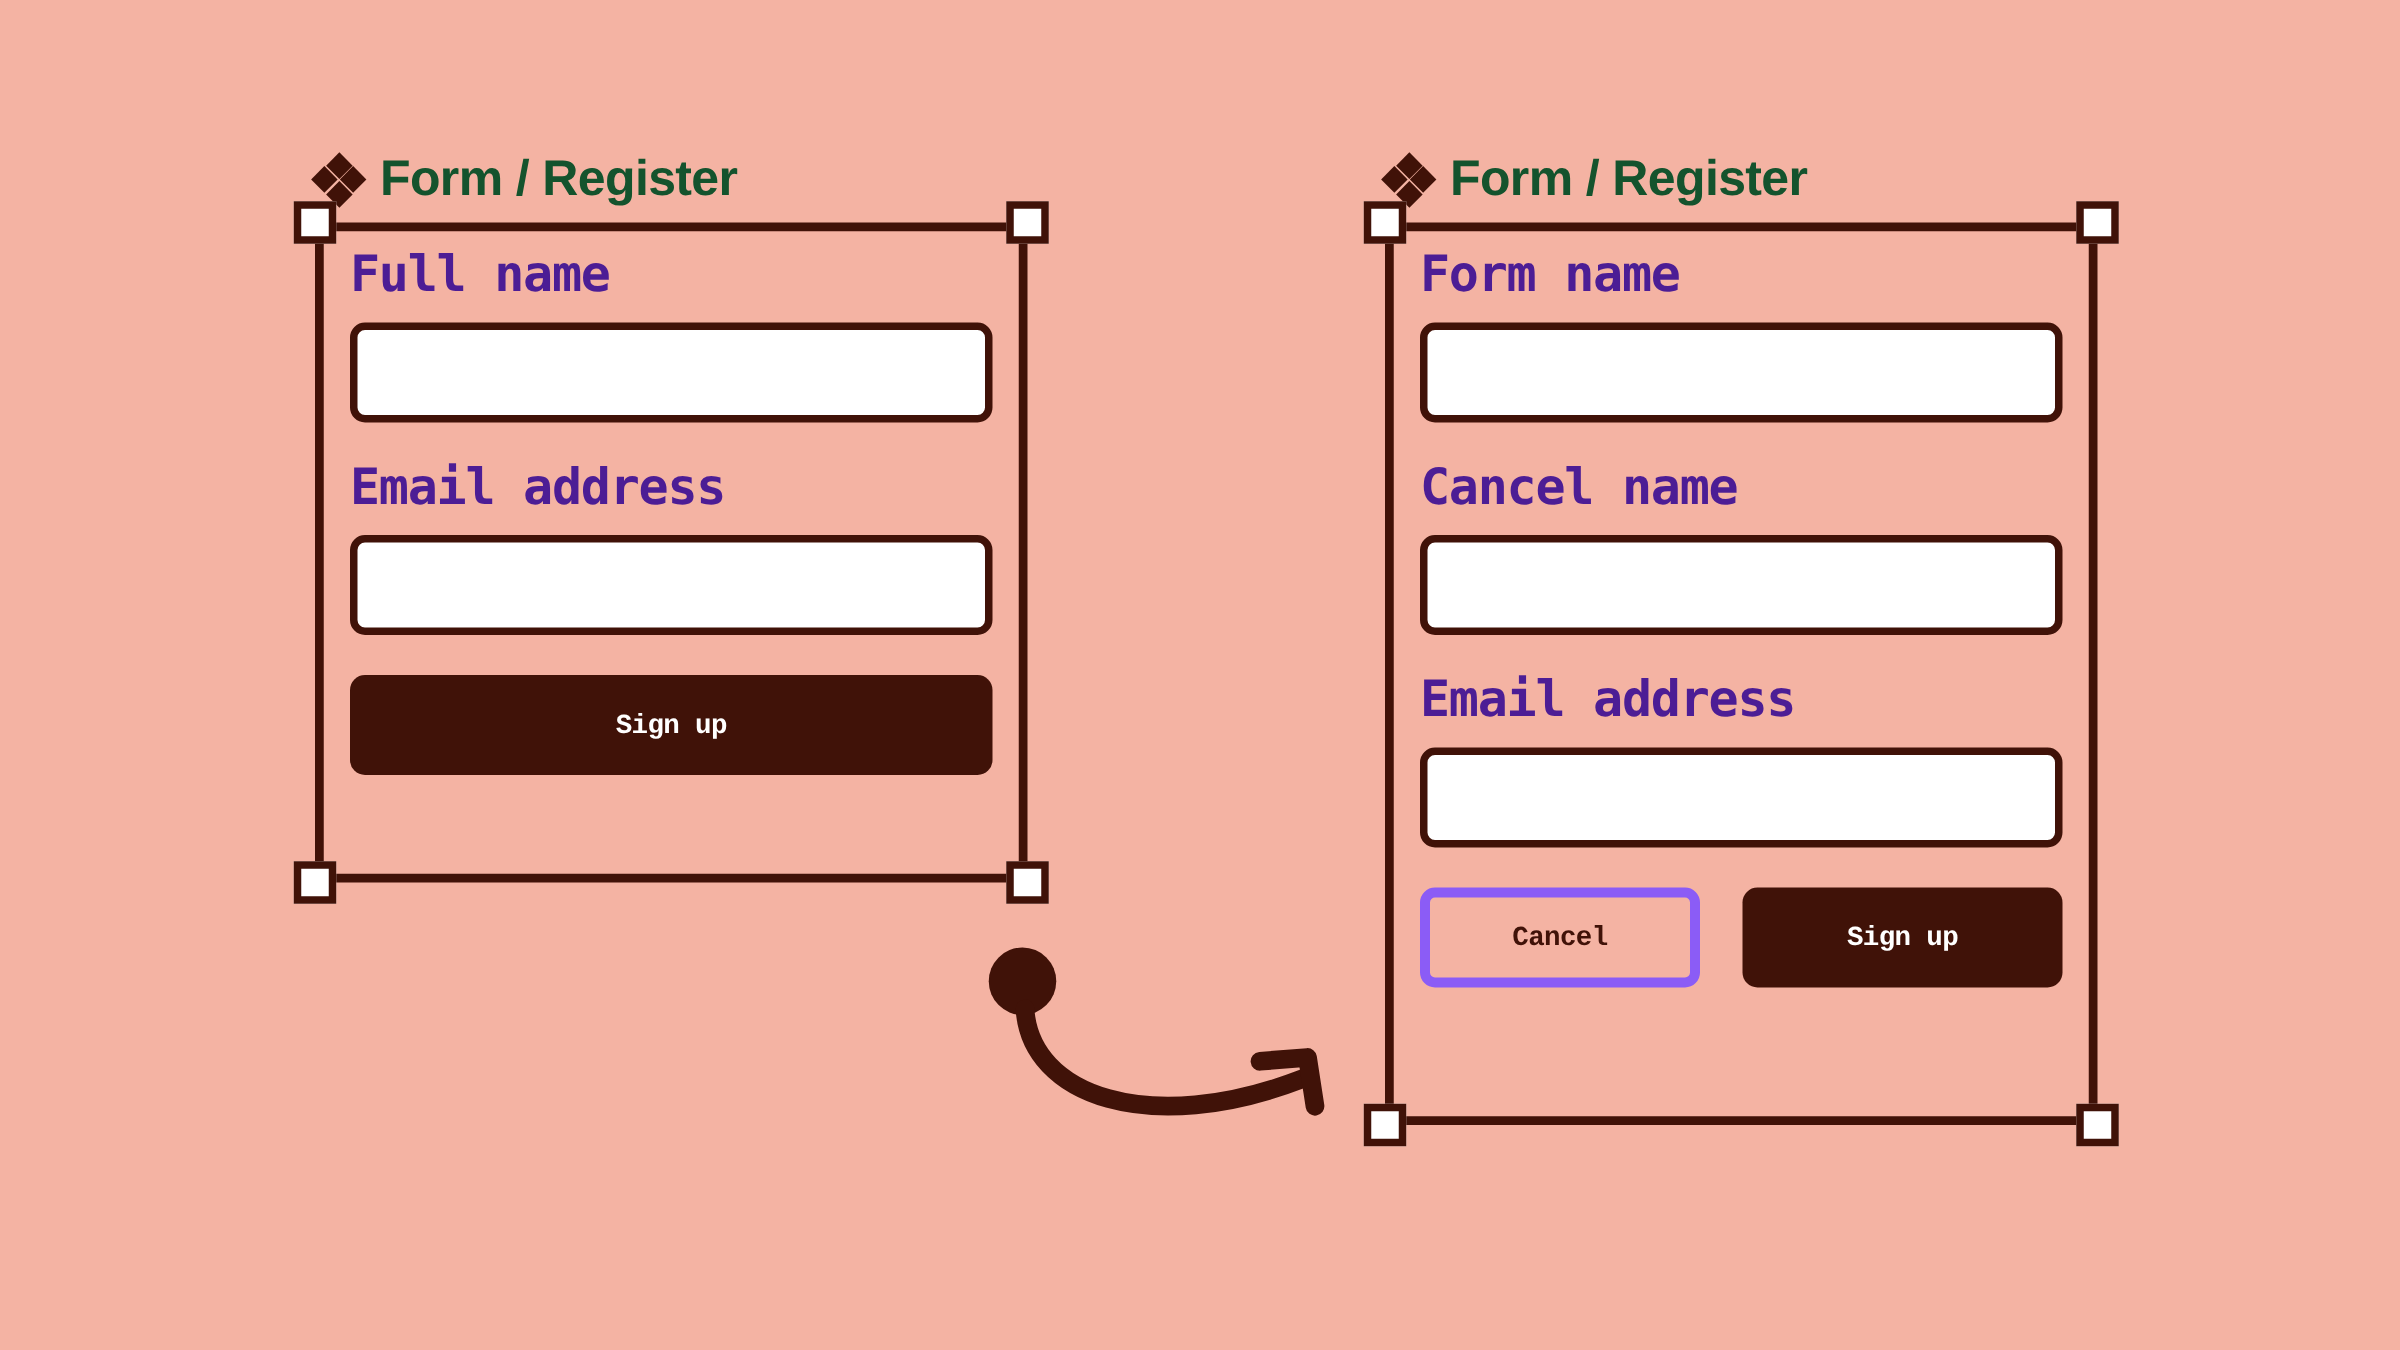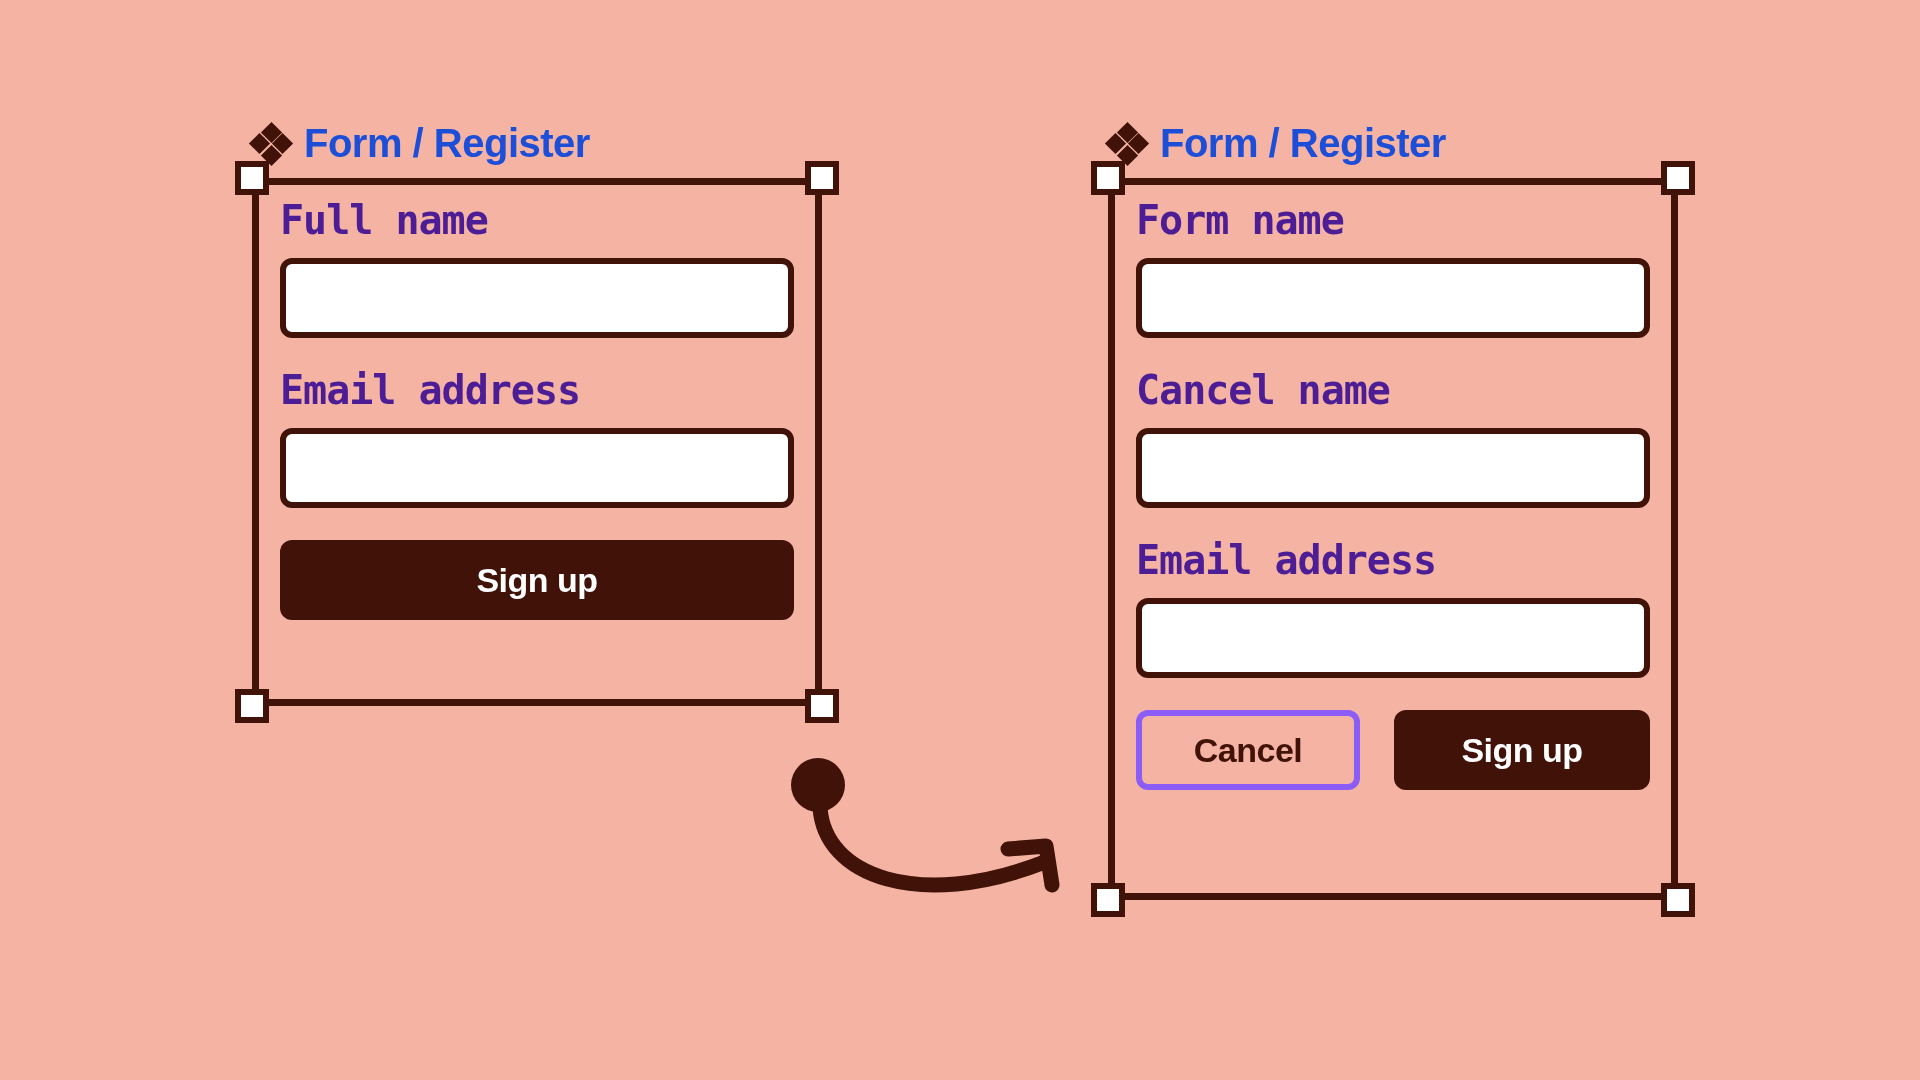--- a/index.html
+++ b/index.html
@@ -27,21 +27,21 @@
 
   .frame-title {
     position: absolute;
     left: 0;
     bottom: 100%;
     margin-bottom: 12px;
     display: flex;
     align-items: center;
     gap: 14px;
     white-space: nowrap;
-    color: #1d4ed8;
+    color: #14532d;
     font-size: 40px;
     font-weight: 700;
     letter-spacing: -0.5px;
     font-family: "Liberation Sans", sans-serif;
   }
 
   .component-icon {
     display: inline-block;
     width: 38px;
     height: 38px;
@@ -125,41 +125,41 @@
 
   .btn-row {
     display: flex;
     gap: 34px;
     align-items: center;
   }
 
   .btn {
     height: 80px;
     border-radius: 12px;
-    font-family: Liberation Sans, sans-serif;
+    font-family: Liberation Mono, monospace;
     font-weight: 700;
-    font-size: 34px;
+    font-size: 22px;
     letter-spacing: -0.5px;
     display: flex;
     align-items: center;
     justify-content: center;
     box-sizing: border-box;
     cursor: pointer;
     white-space: nowrap;
     padding: 0 24px;
   }
   .btn-primary {
     background: #401208;
     color: #ffffff;
     border: none;
   }
   .btn-secondary {
     background: transparent;
     color: #401208;
-    border: 6px solid #8b5cf6;
+    border: 8px solid #8b5cf6;
   }
   .btn-full { width: 100%; }
 
   
   .arrow-annotation {
     position: absolute;
     left: 770px;
     top: 745px;
     width: 300px;
     height: 170px;

